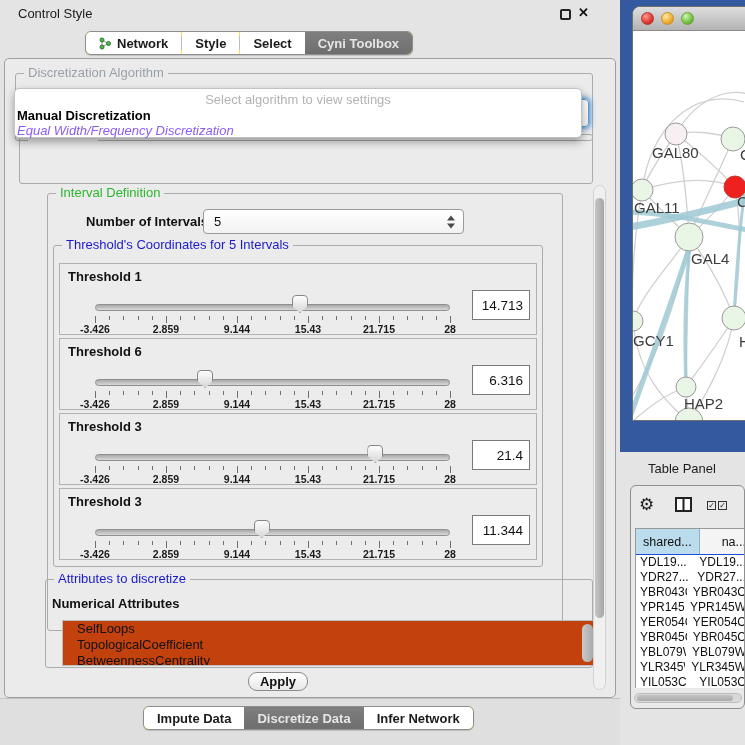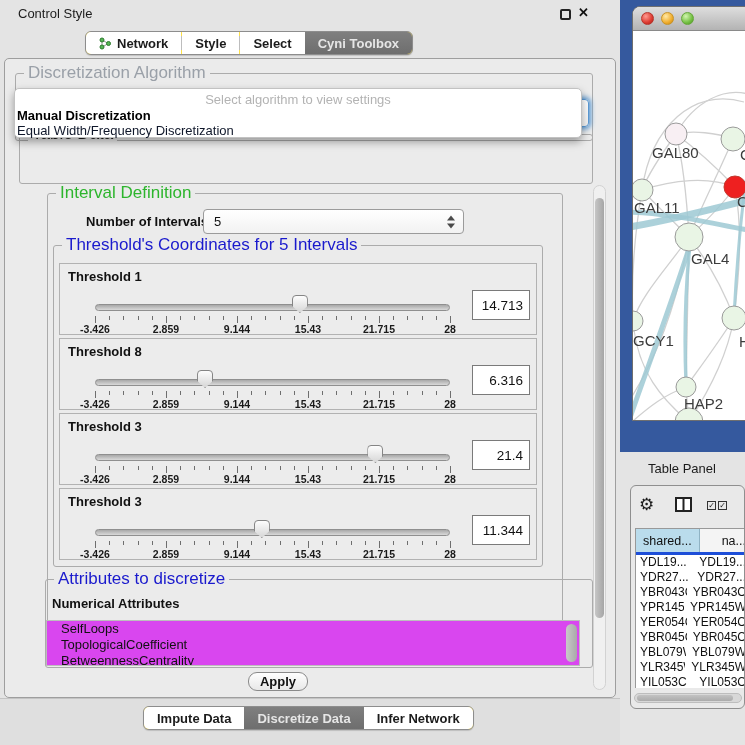--- a/index.html
+++ b/index.html
@@ -23,42 +23,42 @@
   .tabsep{width:1px;background:#bdbdbd;margin:4px 0;}
   #top-tabs{left:85px;top:31px;}
   #bottom-strip{position:absolute;left:0;top:698px;width:620px;height:47px;background:#dfdfdf;border-top:1px solid #c4c4c4;}
   #bottom-tabs{left:143px;top:7px;}
 
   #main-panel{position:absolute;left:4px;top:58px;width:612px;height:640px;
     background:#ebebeb;border:1px solid #9e9e9e;border-radius:5px;}
 
   .groupbox{position:absolute;border:1px solid #ababab;border-radius:3px;}
   .grouptitle{position:absolute;top:-8px;left:8px;background:#ebebeb;padding:0 4px;
-    font-size:17px;line-height:14px;white-space:nowrap;}
+    font-size:13px;line-height:14px;white-space:nowrap;}
   .gt-gray{color:#9aa0a8;}
   .gt-black{color:#222;}
   .gt-green{color:#2db52d;}
   .gt-blue{color:#1a1acd;}
 
   .combo{position:absolute;background:linear-gradient(#ffffff,#f2f2f2);
     border:1px solid #9b9b9b;border-radius:4px;font-size:13px;color:#111;
     display:flex;align-items:center;padding-left:10px;}
   .spinner{position:absolute;right:8px;top:50%;transform:translateY(-50%);
     display:flex;flex-direction:column;gap:3px;align-items:center;}
   .spin-up{width:0;height:0;border-left:4px solid transparent;border-right:4px solid transparent;border-bottom:5px solid #4a4a4a;}
   .spin-down{width:0;height:0;border-left:4px solid transparent;border-right:4px solid transparent;border-top:5px solid #4a4a4a;}
 
   
   #algo-combo{left:18px;top:40px;width:566px;height:28px;box-shadow:0 0 5px 2px #5b9ad4;border-color:#5b9ad4;}
   #popup{position:absolute;left:9px;top:29px;width:568px;height:50px;background:#fff;
     border:1px solid #c2c2c2;border-radius:5px;box-shadow:0 4px 9px rgba(0,0,0,.35);z-index:5;
     font-size:13px;}
   #popup-placeholder{position:absolute;left:0;top:3px;width:100%;text-align:center;color:#b3b3b3;}
   #popup-opt-0{position:absolute;left:2px;top:19px;font-weight:700;color:#000;}
-  #popup-opt-1{position:absolute;left:2px;top:34px;color:#0f172a;}
+  #popup-opt-1{position:absolute;left:2px;top:34px;color:#8b5cf6;font-style:italic;}
 
   
   .thr-panel{position:absolute;left:6px;width:478px;height:72px;background:#ececec;
     border:1px solid #b2b2b2;}
   .thr-label{position:absolute;left:8px;top:5px;font-size:13px;font-weight:700;color:#111;}
   .thr-track{position:absolute;left:35px;top:40px;width:355px;height:7px;border-radius:4px;
     background:linear-gradient(#a8a8a8,#d9d9d9);border:1px solid #8f8f8f;}
   .thr-thumb{position:absolute;top:31px;width:16px;height:18px;
     background:linear-gradient(#fdfdfd,#d7d7d7);border:1px solid #858585;
     border-radius:4px 4px 2px 2px;
@@ -67,21 +67,21 @@
   .tick.minor{top:52px;height:4px;}
   .tick.major{top:52px;height:7px;}
   .ticklabel{position:absolute;top:59px;width:44px;margin-left:-22px;text-align:center;
     font-size:10.5px;font-weight:700;color:#1a1a1a;}
   .thr-value{position:absolute;left:412px;top:26px;width:58px;height:30px;background:#fff;
     border:1px solid #7a7a7a;font-size:13.5px;color:#111;display:flex;align-items:center;
     justify-content:flex-end;padding-right:6px;}
 
   
   #attr-subtitle{position:absolute;left:6px;top:16px;font-size:13px;font-weight:700;color:#111;}
-  #attr-list{position:absolute;left:0;top:40px;width:534px;height:46px;background:#d946ef;
+  #attr-list{position:absolute;left:16px;top:40px;width:534px;height:46px;background:#c2410c;
     border:1px solid #bdbdbd;overflow:hidden;}
   .attr-item{font-size:13px;color:#111;line-height:16px;padding-left:14px;white-space:nowrap;}
   #attr-scroll{position:absolute;right:2px;top:3px;width:11px;height:38px;border-radius:6px;
     background:linear-gradient(90deg,#c9c9c9,#a9a9a9);}
 
   #apply-btn{position:absolute;left:243px;top:613px;width:60px;height:19px;
     background:linear-gradient(#fefefe,#e8e8e8);border:1px solid #8a8a8a;border-radius:9px;
     font-size:13px;font-weight:600;color:#111;display:flex;align-items:center;justify-content:center;}
 
   #mp-scrollbar{position:absolute;left:588px;top:126px;width:13px;height:505px;
@@ -105,21 +105,21 @@
   #table-region{position:absolute;left:0;top:452px;width:125px;height:293px;background:#e4e4e4;}
   #tp-title{position:absolute;left:28px;top:9px;font-size:13px;color:#1c1c1c;}
   #tp-window{position:absolute;left:10px;top:33px;width:115px;height:224px;background:#e9e9e9;
     border:1px solid #8f8f8f;border-radius:6px;overflow:hidden;}
   #tp-gear{position:absolute;left:8px;top:8px;font-size:17px;color:#1d1d1d;}
   #tp-colicon{position:absolute;left:44px;top:11px;}
   #tp-checks{position:absolute;left:76px;top:15px;display:flex;gap:2px;}
   .mini-check{width:9px;height:9px;border:1px solid #333;font-size:8px;line-height:8px;color:#222;text-align:center;}
   #tp-table{position:absolute;left:4px;top:42px;width:111px;height:160px;background:#fff;
     border-top:1px solid #999;border-left:1px solid #999;overflow:hidden;}
-  #tp-header{display:flex;height:26px;border-bottom:3px solid #1d4ed8;}
+  #tp-header{display:flex;height:26px;border-bottom:1px solid #1d4ed8;}
   .hdr-cell{font-size:12.5px;color:#111;display:flex;align-items:center;justify-content:center;}
   #hdr-0{width:68px;background:#badcec;border-right:1px solid #8fb3c4;}
   #hdr-1{flex:1;background:#f4f4f4;justify-content:flex-start;padding-left:22px;}
   .tp-row{display:flex;height:15px;font-size:12px;color:#111;}
   .tp-cell0{width:68px;padding-left:4px;white-space:nowrap;overflow:hidden;}
   .tp-cell1{flex:1;padding-left:6px;white-space:nowrap;}
   #tp-hscroll{position:absolute;left:3px;top:207px;width:108px;height:10px;background:#d8d8d8;
     border-radius:5px;border:1px solid #bdbdbd;}
   #tp-hthumb{position:absolute;left:2px;top:1px;width:96px;height:6px;border-radius:4px;
     background:linear-gradient(#c2c2c2,#ababab);}
@@ -252,21 +252,21 @@
         <div class="tick minor" style="left: 333.2px;"></div>
         <div class="tick minor" style="left: 347.4px;"></div>
         <div class="tick minor" style="left: 361.6px;"></div>
         <div class="tick minor" style="left: 375.8px;"></div>
         <div class="tick major" style="left: 390px;"></div>
         <div class="ticklabel" style="left: 390px;">28</div>
         <div class="thr-thumb" style="left: 231.905px;"></div>
         <div class="thr-value">14.713</div>
       </div>
       <div class="thr-panel" style="left: 54px; top: 279px;">
-        <div class="thr-label">Threshold 8</div>
+        <div class="thr-label">Threshold 6</div>
         <div class="thr-track"></div>
         <div class="tick major" style="left: 35px;"></div>
         <div class="ticklabel" style="left: 35px;">-3.426</div>
         <div class="tick minor" style="left: 49.2px;"></div>
         <div class="tick minor" style="left: 63.4px;"></div>
         <div class="tick minor" style="left: 77.6px;"></div>
         <div class="tick minor" style="left: 91.8px;"></div>
         <div class="tick major" style="left: 106px;"></div>
         <div class="ticklabel" style="left: 106px;">2.859</div>
         <div class="tick minor" style="left: 120.2px;"></div>

